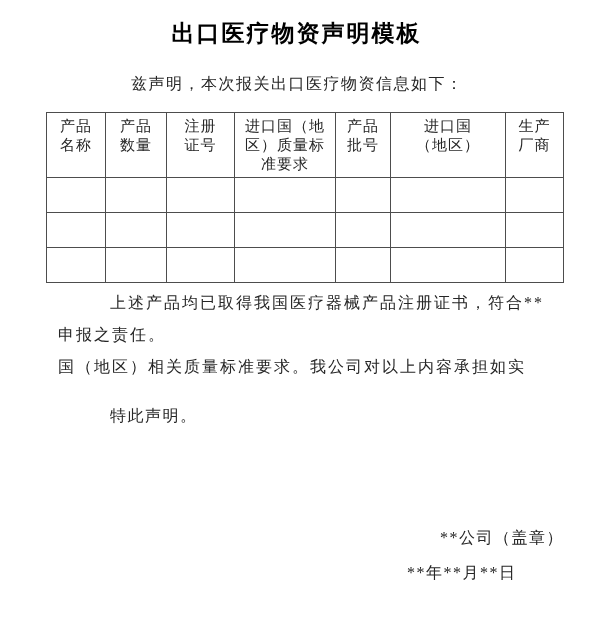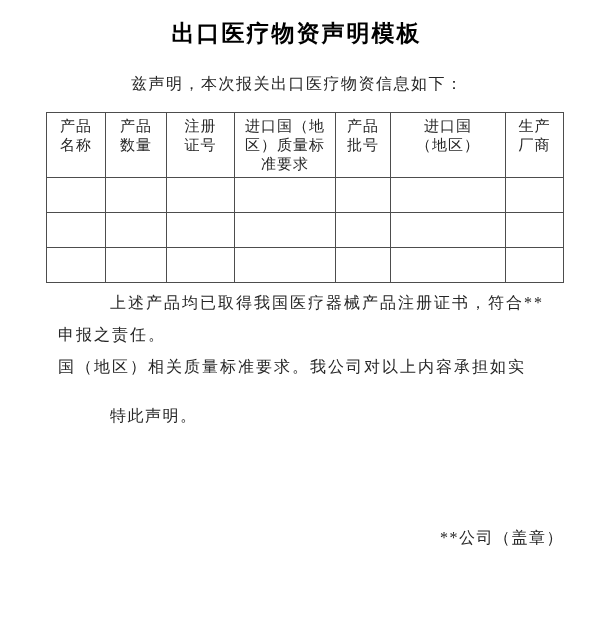--- a/index.html
+++ b/index.html
@@ -171,14 +171,15 @@
 
   <div class="statement">
     <div class="st-line first">上述产品均已取得我国医疗器械产品注册证书，符合**</div>
     <div class="st-line">申报之责任。</div>
     <div class="st-line">国（地区）相关质量标准要求。我公司对以上内容承担如实</div>
   </div>
 
   <div class="closing-line">特此声明。</div>
 
   <div class="sig-company">**公司（盖章）</div>
+  <div class="sig-date">**年**月**日</div>
 
 </div>
 
 </body></html>

